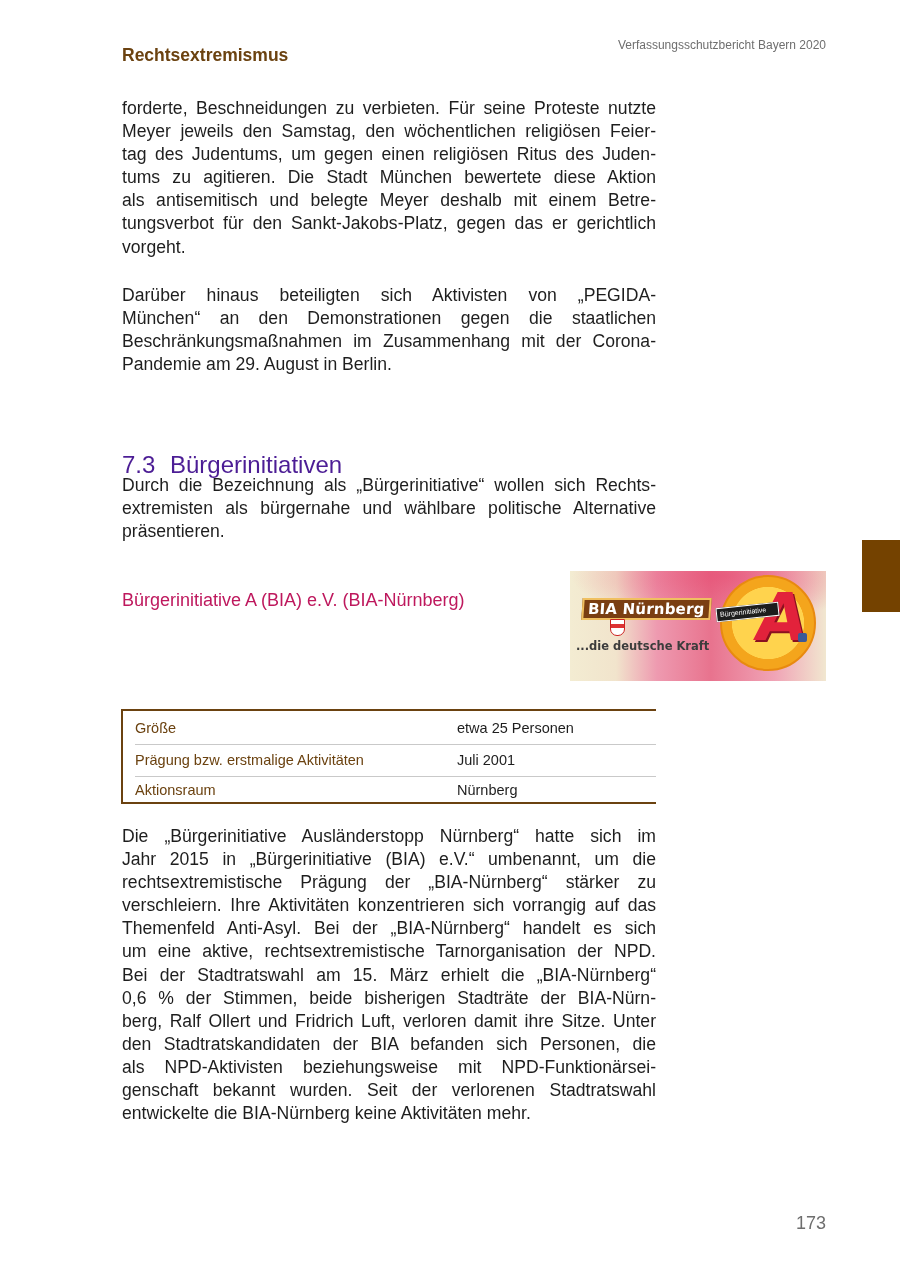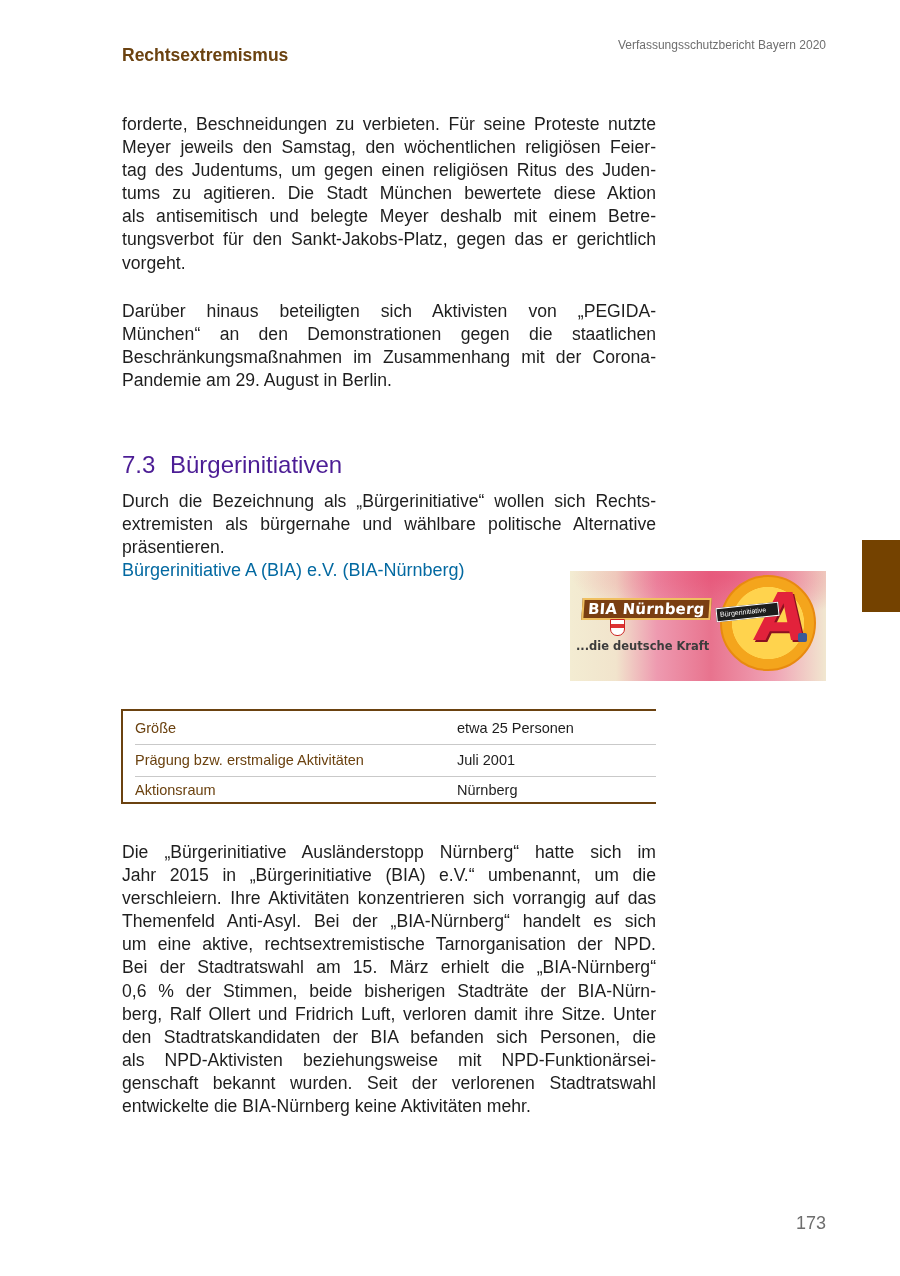--- a/index.html
+++ b/index.html
@@ -1,26 +1,26 @@
 <!DOCTYPE html>
 <html><head>
   <meta charset="utf-8">
   <style>
     html, body { margin: 0; padding: 0; background: #ffffff; }
     body { width: 900px; height: 1276px; position: relative; overflow: hidden;
            font-family: "Liberation Sans", "DejaVu Sans", sans-serif; color: #1e1e1e; }
     .header-left { position: absolute; left: 122px; top: 36px; font-size: 17.5px; font-weight: bold; color: #6b4210; margin-top: 9px; }
     .header-right { position: absolute; right: 74px; top: 38px; font-size: 12px; color: #6e6e6e; margin-left: 40px; }
     .para { position: absolute; left: 122px; width: 534px; font-size: 17.6px; line-height: 23.1px;
-            text-align: justify; hyphens: manual; color: #1e1e1e; margin-top: 16px; }
+            text-align: justify; hyphens: manual; color: #1e1e1e; }
     .para .ln { display: block; text-align: justify; text-align-last: justify; white-space: nowrap; }
     .para .ln.last { text-align-last: left; }
     .h2 { position: absolute; left: 122px; top: 423px; font-size: 24px; color: #4c1d95; margin-top: 28px; }
     .h2 .num { display: inline-block; width: 48px; }
-    .h3 { position: absolute; left: 122px; top: 560px; font-size: 18px; color: #0369a1; }
+    .h3 { position: absolute; left: 122px; top: 590px; font-size: 18px; color: #be185d; }
     .side-tab { position: absolute; left: 862px; top: 540px; width: 38px; height: 72px; background: #744200; }
     .logo { position: absolute; left: 570px; top: 571px; width: 256px; height: 110px; overflow: hidden;
             background: linear-gradient(90deg, #f3ecd2 0%, #f1e4cc 18%, #ee9ab0 34%, #e8738e 55%, #f0a4b6 80%, #f1e7d0 100%); }
     .logo .lgtop { position: absolute; left: 0; top: 0; width: 256px; height: 50px;
                    background: radial-gradient(ellipse at 60% 10%, rgba(230,70,110,0.6), rgba(230,70,110,0) 70%); }
     .logo .bia { position: absolute; left: 12px; top: 27px; font-family: "DejaVu Sans", sans-serif; font-weight: bold;
                  font-size: 15px; color: #ffffff; background: #7a3e12; border: 2px solid #f0c060; padding: 0 4px;
                  letter-spacing: 0.2px; transform: skewX(-4deg); }
     .logo .crest { position: absolute; left: 40px; top: 48px; width: 13px; height: 15px; background: #ffffff;
                    border: 1px solid #c22; border-radius: 0 0 7px 7px; }
@@ -103,20 +103,21 @@
   </div>
   <div class="info-row" style="top:64px;">
     <span class="k">Aktionsraum</span>
     <span class="v">Nürnberg</span>
   </div>
 </div>
 
 <div class="para" style="top:825px;">
   <span class="ln">Die „Bürgerinitiative Ausländerstopp Nürnberg“ hatte sich im</span>
   <span class="ln">Jahr 2015 in „Bürgerinitiative (BIA) e.V.“ umbenannt, um die</span>
+  <span class="ln">rechtsextremistische Prägung der „BIA-Nürnberg“ stärker zu</span>
   <span class="ln">verschleiern. Ihre Aktivitäten konzentrieren sich vorrangig auf das</span>
   <span class="ln">Themenfeld Anti-Asyl. Bei der „BIA-Nürnberg“ handelt es sich</span>
   <span class="ln">um eine aktive, rechtsextremistische Tarnorganisation der NPD.</span>
   <span class="ln">Bei der Stadtratswahl am 15. März erhielt die „BIA-Nürnberg“</span>
   <span class="ln">0,6 % der Stimmen, beide bisherigen Stadträte der BIA-Nürn-</span>
   <span class="ln">berg, Ralf Ollert und Fridrich Luft, verloren damit ihre Sitze. Unter</span>
   <span class="ln">den Stadtratskandidaten der BIA befanden sich Personen, die</span>
   <span class="ln">als NPD-Aktivisten beziehungsweise mit NPD-Funktionärsei-</span>
   <span class="ln">genschaft bekannt wurden. Seit der verlorenen Stadtratswahl</span>
   <span class="ln last">entwickelte die BIA-Nürnberg keine Aktivitäten mehr.</span>

